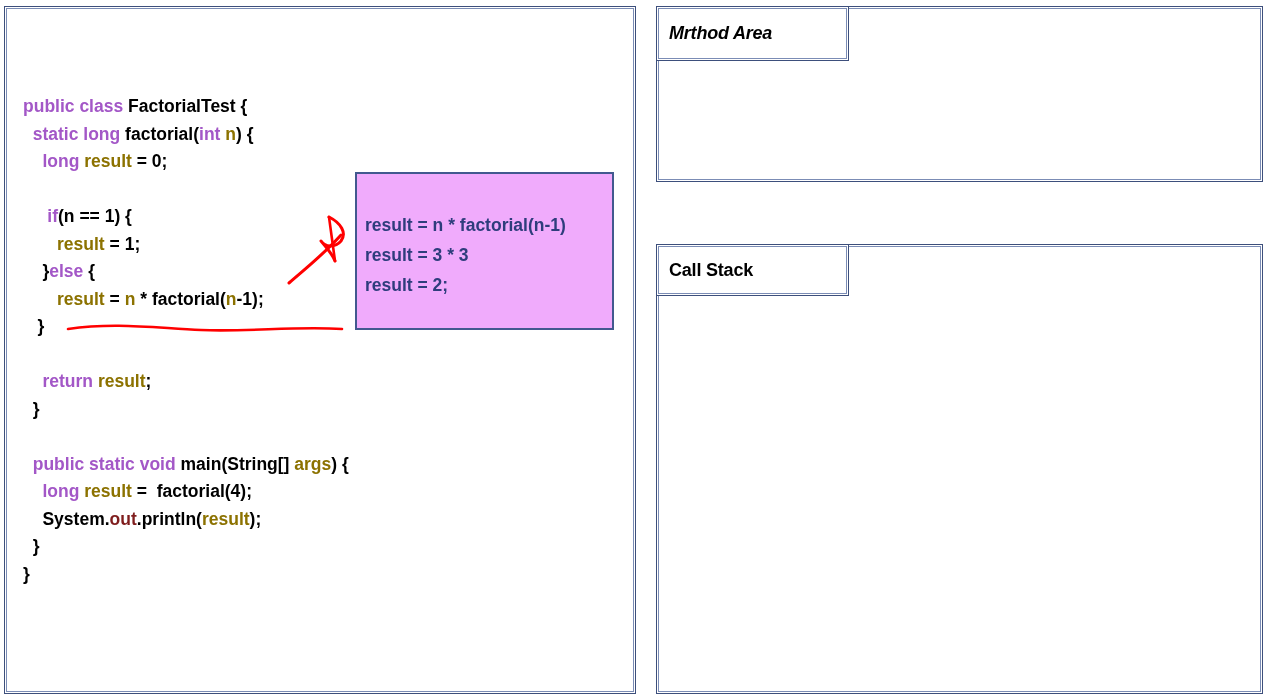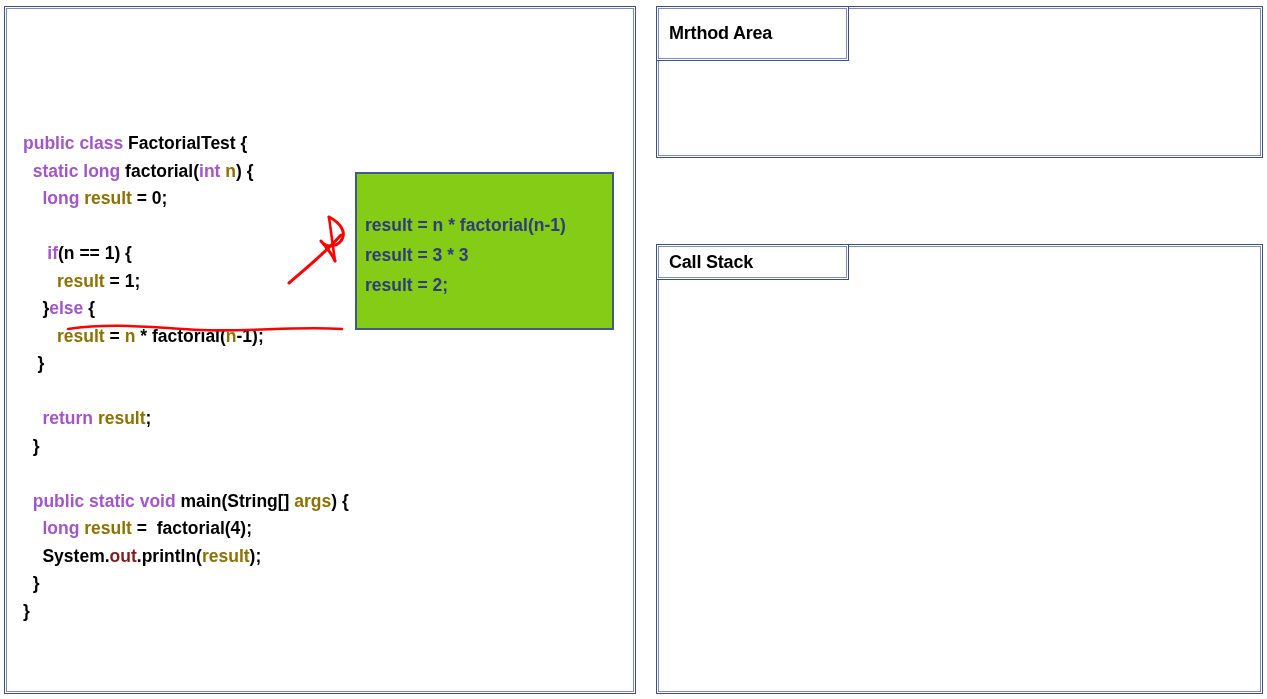--- a/index.html
+++ b/index.html
@@ -18,71 +18,70 @@
   
   .panel {
     position: absolute;
     background: #ffffff;
     border: 1px solid #3d4f7c;
     box-shadow: 0 0 0 1px #ffffff inset, 0 0 0 2px #7b8cb5 inset;
     box-sizing: border-box;
   }
 
   #code-panel  { left: 4px;   top: 6px;   width: 632px; height: 688px; }
-  #method-area { left: 656px; top: 6px;   width: 607px; height: 152px; }
+  #method-area { left: 656px; top: 6px;   width: 607px; height: 176px; font-style: italic; }
   #call-stack  { left: 656px; top: 244px; width: 607px; height: 450px; }
 
   
   .panel-title {
     position: absolute;
     left: -1px;
     top: -1px;
     background: #ffffff;
     border: 1px solid #3d4f7c;
     box-shadow: 0 0 0 1px #ffffff inset, 0 0 0 2px #7b8cb5 inset;
     box-sizing: border-box;
     display: flex;
     align-items: center;
     padding-left: 12px;
     font-size: 18px;
     font-weight: bold;
     color: #000000;
     letter-spacing: -0.2px;
   }
   #method-area .panel-title { width: 193px; height: 55px; }
-  #call-stack  .panel-title { width: 193px; height: 36px; }
+  #call-stack  .panel-title { width: 193px; height: 52px; }
 
   
   #code-block {
     position: absolute;
     left: 18px;
     top: 86px;
     font-family: "Liberation Sans", sans-serif;
     font-size: 17.5px;
     font-weight: bold;
     line-height: 27.5px;
     color: #000000;
     white-space: pre;
-    margin-top: 37px;
   }
   #code-block .ln { display: block; height: 27.5px; }
   .kw   { color: #a357c7; }       
   .var  { color: #8c7200; }       
   .id   { color: #000000; }       
   .blue { color: #7f1d1d; }       
 
   
   #callout {
     position: absolute;
     left: 350px;
     top: 165px;
     width: 259px;
     height: 158px;
     border: 2px solid #42598f;
-    background: #84cc16;
+    background: #f0abfc;
     box-sizing: border-box;
   }
   #callout .eq-list {
     position: absolute;
     left: 8px;
     top: 36px;
     font-size: 17.5px;
     font-weight: bold;
     line-height: 30px;
     color: #2e3d7c;

